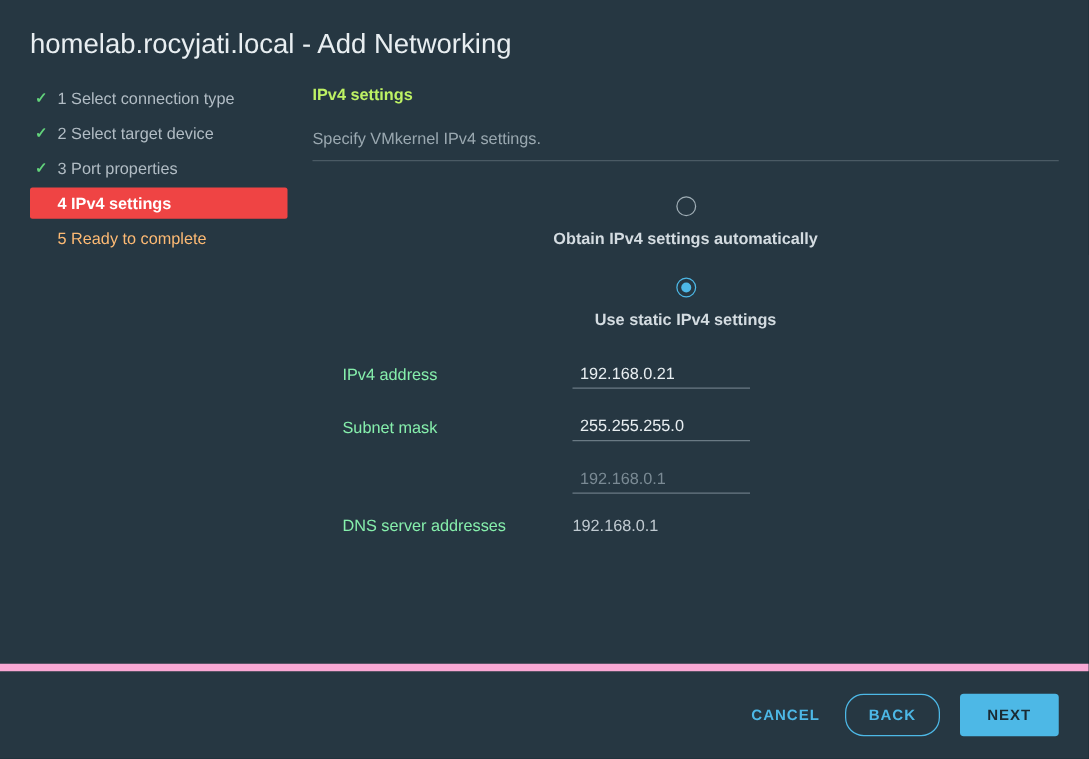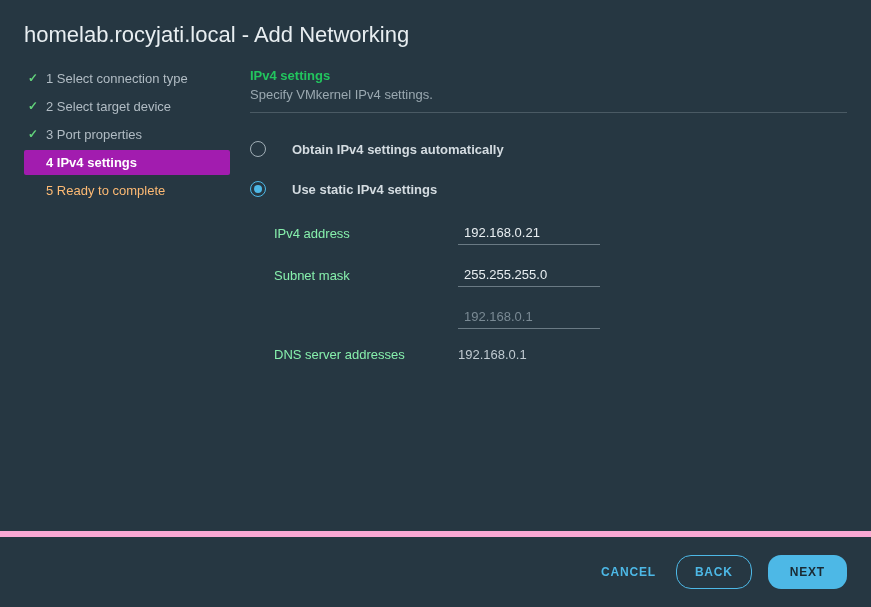--- a/index.html
+++ b/index.html
@@ -53,53 +53,54 @@
     }
     .step.completed::before {
       content: "✓";
       position: absolute;
       left: 4px;
       color: #62d37b;
       font-size: 12px;
       font-weight: bold;
     }
     .step.active {
-      background: #a21caf;
+      background: #ef4444;
       color: #ffffff;
       font-weight: 600;
     }
     .step.pending {
       color: #fdba74;
     }
     .main {
       flex: 1;
       padding-top: 2px;
     }
     .section-title {
       font-size: 13px;
       font-weight: 600;
-      color: #22c55e;
-      margin-bottom: 4px;
+      color: #bef264;
+      margin-bottom: 20px;
     }
     .section-subtitle {
       font-size: 13px;
       color: #9aa8b0;
       margin-bottom: 10px;
     }
     .divider {
       border: none;
       border-top: 1px solid #4a5a64;
       margin-bottom: 28px;
     }
     .radio-row {
       display: flex;
       align-items: center;
-      gap: 26px;
+      gap: 10px;
       margin-bottom: 24px;
       cursor: pointer;
+      flex-direction: column;
     }
     .radio {
       width: 16px;
       height: 16px;
       border: 1.5px solid #a0aeb6;
       border-radius: 50%;
       position: relative;
       flex-shrink: 0;
     }
     .radio.checked {
@@ -197,21 +198,21 @@
       cursor: pointer;
       background: transparent;
     }
     .btn-primary {
       color: #1a2a33;
       background: #4db8e6;
       font-size: 12px;
       font-weight: 600;
       letter-spacing: 0.8px;
       border: none;
-      border-radius: 13px;
+      border-radius: 3px;
       padding: 10px 22px;
       cursor: pointer;
     }
   </style>
 </head>
 <body>
 
 <div class="dialog">
   <div class="header">
     <div class="header-title">homelab.rocyjati.local - Add Networking</div>

